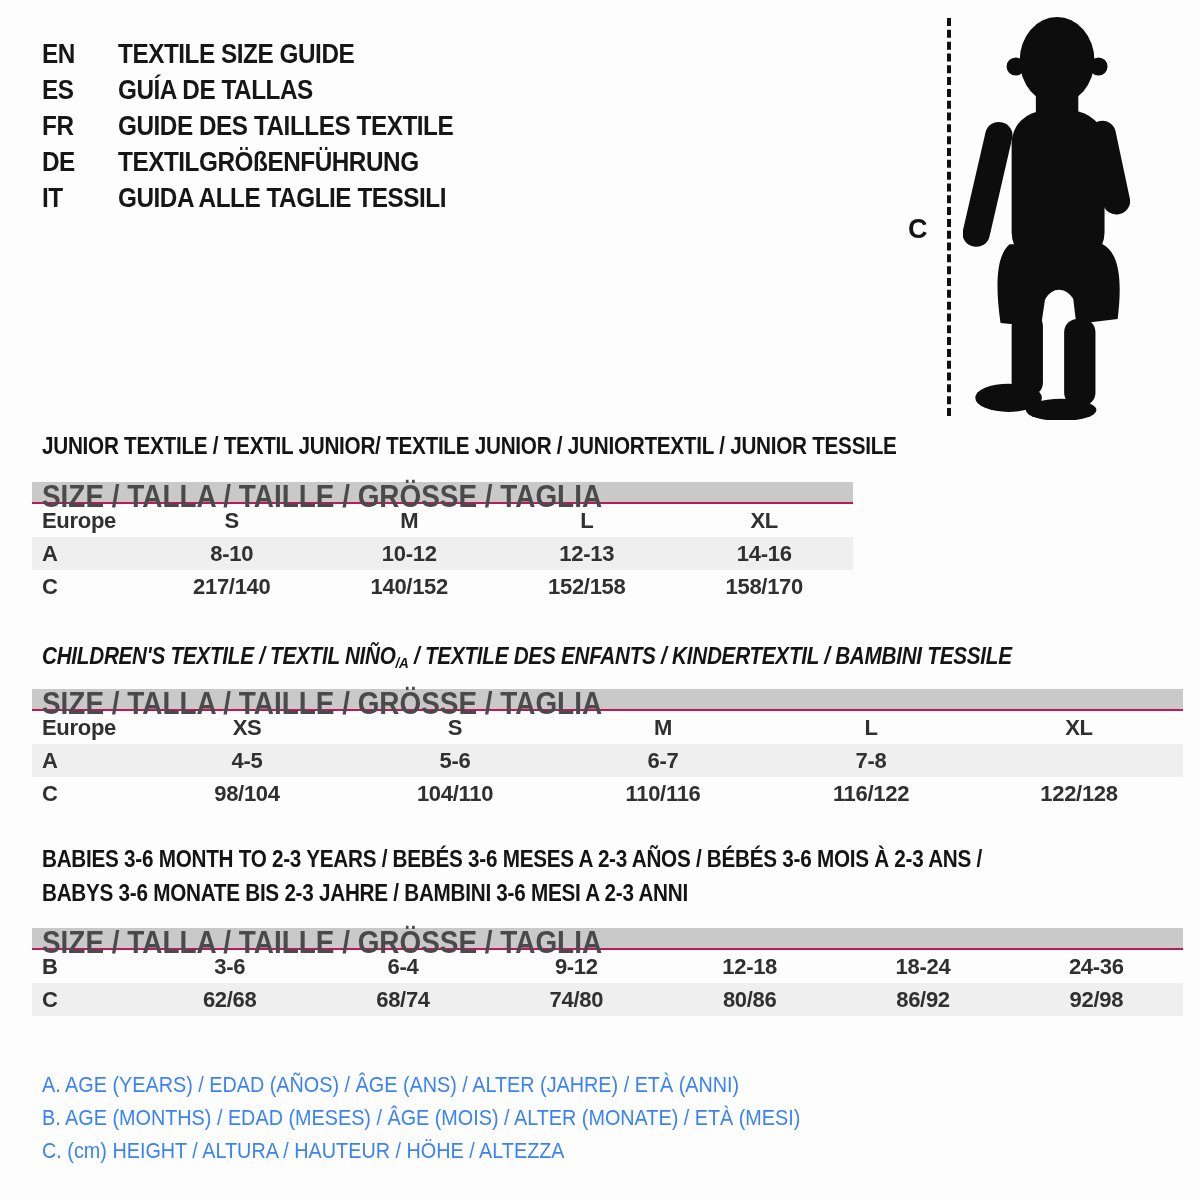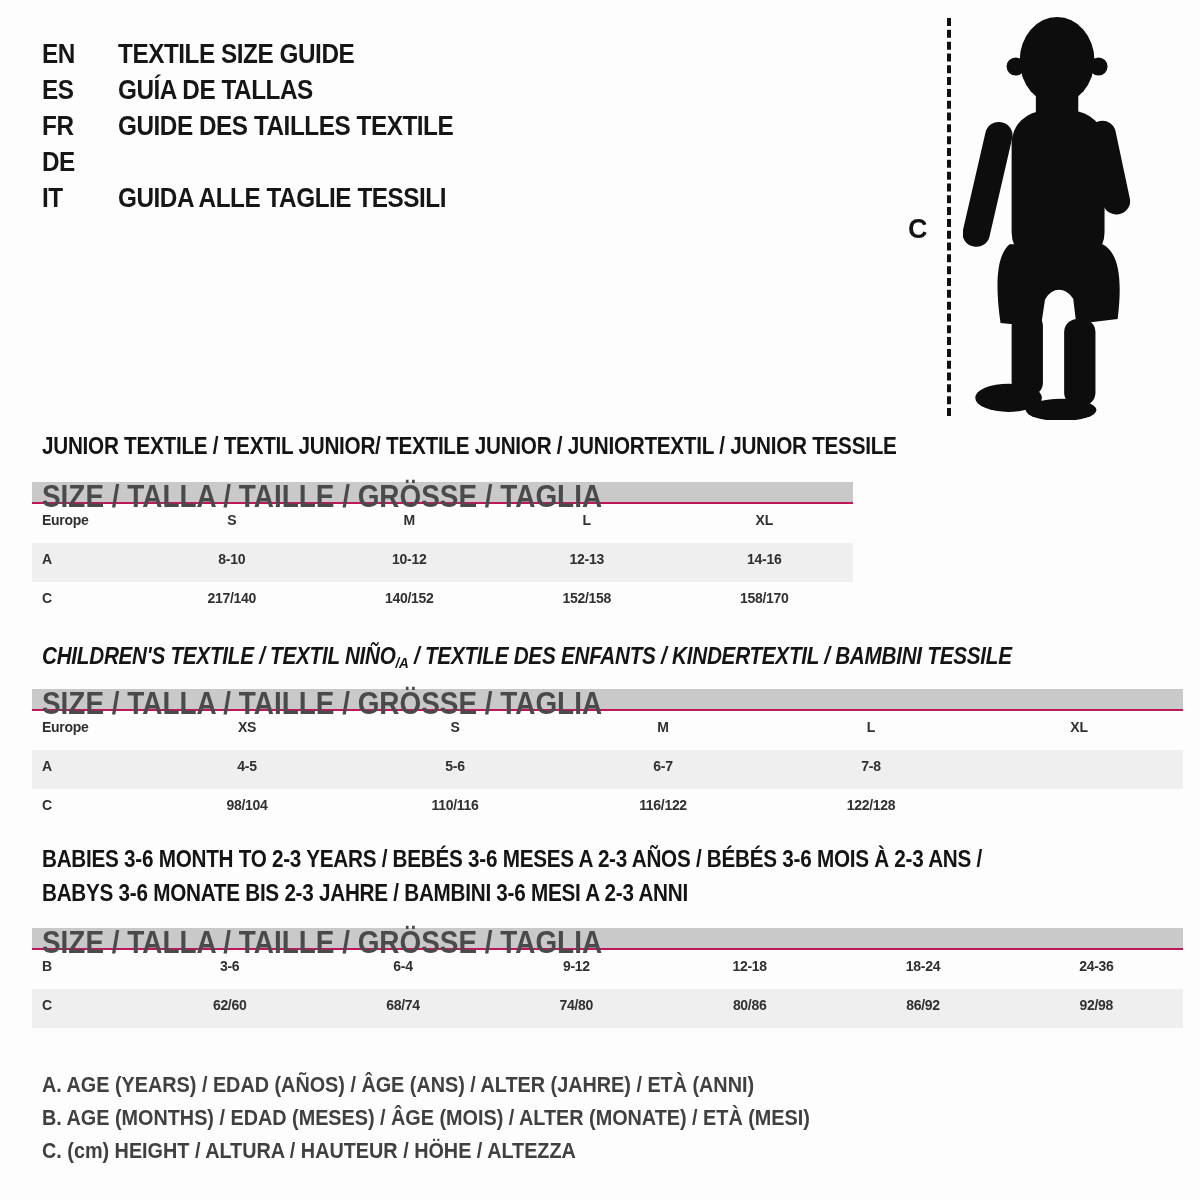--- a/index.html
+++ b/index.html
@@ -42,63 +42,64 @@
 
   
   .size-table { position:absolute; left:32px; }
   .size-header {
     height:22px; line-height:29px;
     background:#c9c9c9; border-bottom:2px solid #be185d;
     padding-left:10px;
     font-weight:bold; font-size:31px; color:#4a4a4a;
   }
   .trow {
-    display:grid; height:39px; line-height:33px;
-    font-weight:bold; font-size:14px; letter-spacing:-0.3px; color:#303030;
+    display:grid; height:33px; line-height:33px;
+    font-weight:bold; font-size:22px; letter-spacing:-0.3px; color:#303030;
   }
   .trow.shaded { background:#efefef; }
   .cols-4 { grid-template-columns:111px repeat(4, 1fr); }
   .cols-5 { grid-template-columns:111px repeat(5, 1fr); }
   .cols-6 { grid-template-columns:111px repeat(6, 1fr); }
   .rlabel { padding-left:10px; text-align:left; }
   .cell { text-align:center; }
 
   #junior-table   { top:482px; width:821px; }
   #children-table { top:689px; width:1151px; }
   #babies-table   { top:928px; width:1151px; }
 
   #junior-title    { top:433px; }
   #children-title  { top:643px;font-style:italic; }
   #babies-title-1  { top:846px;text-align:center; }
   #babies-title-2  { top:880px; }
 
   
   .legend { position:absolute; left:42px; top:1072px; }
   .legend-line {
-    height:33px; font-weight:bold; font-size:22px; color:#404040; white-space:nowrap;
+    height:33px; font-weight:normal; font-size:22px; color:#3b82f6; white-space:nowrap;
   }
 </style>
 </head>
 <body>
 
 <div class="lang-block">
   <div class="lang-row">
     <span class="lang-code"><span class="cond">EN</span></span>
     <span class="lang-title"><span class="cond">TEXTILE SIZE GUIDE</span></span>
   </div>
   <div class="lang-row">
     <span class="lang-code"><span class="cond">ES</span></span>
     <span class="lang-title"><span class="cond">GUÍA DE TALLAS</span></span>
   </div>
   <div class="lang-row">
     <span class="lang-code"><span class="cond">FR</span></span>
     <span class="lang-title"><span class="cond">GUIDE DES TAILLES TEXTILE</span></span>
   </div>
   <div class="lang-row">
     <span class="lang-code"><span class="cond">DE</span></span>
+    <span class="lang-title"><span class="cond">TEXTILGRÖßENFÜHRUNG</span></span>
   </div>
   <div class="lang-row">
     <span class="lang-code"><span class="cond">IT</span></span>
     <span class="lang-title"><span class="cond">GUIDA ALLE TAGLIE TESSILI</span></span>
   </div>
 </div>
 
 <span class="measure-label">C</span>
 <div class="measure-line"></div>
 <svg class="baby-figure" viewBox="0 0 172 402" aria-hidden="true">
@@ -168,20 +169,21 @@
   <div class="trow cols-5 shaded">
     <span class="rlabel">A</span>
     <span class="cell">4-5</span>
     <span class="cell">5-6</span>
     <span class="cell">6-7</span>
     <span class="cell">7-8</span>
   </div>
   <div class="trow cols-5">
     <span class="rlabel">C</span>
     <span class="cell">98/104</span>
+    <span class="cell">104/110</span>
     <span class="cell">110/116</span>
     <span class="cell">116/122</span>
     <span class="cell">122/128</span>
   </div>
 </div>
 
 <div class="section-title" id="babies-title-1">
   <span class="cond">BABIES 3-6 MONTH TO 2-3 YEARS / BEBÉS 3-6 MESES A 2-3 AÑOS / BÉBÉS 3-6 MOIS À 2-3 ANS /</span>
 </div>
 <div class="section-title" id="babies-title-2">
@@ -195,21 +197,21 @@
     <span class="rlabel">B</span>
     <span class="cell">3-6</span>
     <span class="cell">6-4</span>
     <span class="cell">9-12</span>
     <span class="cell">12-18</span>
     <span class="cell">18-24</span>
     <span class="cell">24-36</span>
   </div>
   <div class="trow cols-6 shaded">
     <span class="rlabel">C</span>
-    <span class="cell">62/60</span>
+    <span class="cell">62/68</span>
     <span class="cell">68/74</span>
     <span class="cell">74/80</span>
     <span class="cell">80/86</span>
     <span class="cell">86/92</span>
     <span class="cell">92/98</span>
   </div>
 </div>
 
 <div class="legend">
   <div class="legend-line">

